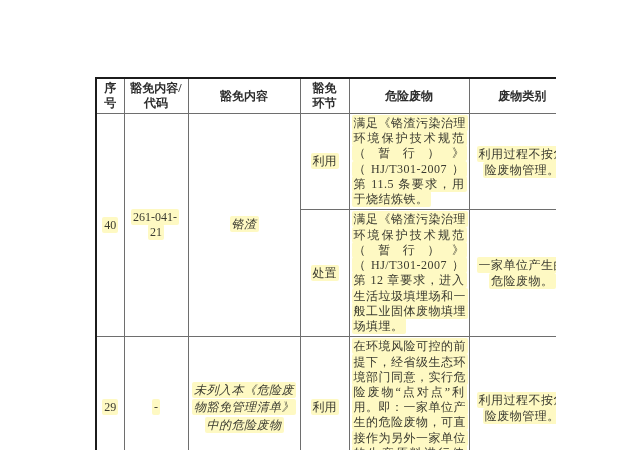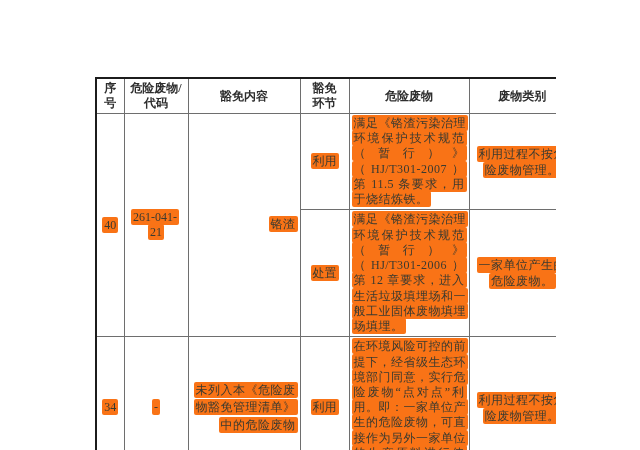--- a/index.html
+++ b/index.html
@@ -36,37 +36,37 @@
   }
   th.hdr {
     font-weight: 600;
     color: #161616;
     text-align: center;
     white-space: pre-line;
     line-height: 1.25;
     font-size: 12px;
   }
   td.center { text-align: center; }
-  td.left   { text-align: right; padding-left: 3px; }
+  td.left   { text-align: center; padding-left: 3px; font-style: italic; }
   td.cond   {
     text-align: justify;
     text-justify: inter-character;
     line-height: 1.27;
     padding: 4px 3px;
     letter-spacing: 0.5px;
   }
   td.cont   {
     text-align: center;
     line-height: 1.35;
     padding: 2px 1px 2px 2px;
     letter-spacing: 0.5px;
   }
   td.waste  { line-height: 1.45; letter-spacing: 0.5px; }
   .hl {
-    background: #f97316;
+    background: #fef9c3;
     color: #3a3a30;
     padding: 1px 2px;
     border-radius: 2px;
     -webkit-box-decoration-break: clone;
     box-decoration-break: clone;
   }
 </style>
 </head>
 <body>
 
@@ -76,45 +76,45 @@
       <col style="width:28px">
       <col style="width:64px">
       <col style="width:112px">
       <col style="width:49px">
       <col style="width:120px">
       <col style="width:107px">
     </colgroup>
     <thead>
       <tr style="height:34px">
         <th class="hdr">序号</th>
-        <th class="hdr">危险废物/
+        <th class="hdr">豁免内容/
 代码</th>
         <th class="hdr">豁免内容</th>
         <th class="hdr">豁免
 环节</th>
         <th class="hdr">危险废物</th>
         <th class="hdr">废物类别</th>
       </tr>
     </thead>
     <tbody>
       <tr style="height:87px">
         <td class="center" rowspan="2"><span class="hl">40</span></td>
         <td class="center" rowspan="2"><span class="hl">261-041-21</span></td>
         <td class="left waste" rowspan="2"><span class="hl">铬渣</span></td>
         <td class="center"><span class="hl">利用</span></td>
         <td class="cond"><span class="hl">满足《铬渣污染治理环境保护技术规范（暂行）》（HJ/T301-2007）第 11.5 条要求，用于烧结炼铁。</span></td>
         <td class="cont"><span class="hl">利用过程不按危险废物管理。</span></td>
       </tr>
       <tr style="height:95px">
         <td class="center"><span class="hl">处置</span></td>
-        <td class="cond"><span class="hl">满足《铬渣污染治理环境保护技术规范（暂行）》（HJ/T301-2006）第 12 章要求，进入生活垃圾填埋场和一般工业固体废物填埋场填埋。</span></td>
+        <td class="cond"><span class="hl">满足《铬渣污染治理环境保护技术规范（暂行）》（HJ/T301-2007）第 12 章要求，进入生活垃圾填埋场和一般工业固体废物填埋场填埋。</span></td>
         <td class="cont"><span class="hl">一家单位产生的危险废物。</span></td>
       </tr>
       <tr style="height:137px">
-        <td class="center"><span class="hl">34</span></td>
+        <td class="center"><span class="hl">29</span></td>
         <td class="center"><span class="hl">-</span></td>
         <td class="left waste"><span class="hl">未列入本《危险废物豁免管理清单》中的危险废物</span></td>
         <td class="center"><span class="hl">利用</span></td>
         <td class="cond"><span class="hl">在环境风险可控的前提下，经省级生态环境部门同意，实行危险废物“点对点”利用。即：一家单位产生的危险废物，可直接作为另外一家单位的生产原料进行使用。</span></td>
         <td class="cont"><span class="hl">利用过程不按危险废物管理。</span></td>
       </tr>
     </tbody>
   </table>
 </div>
 

